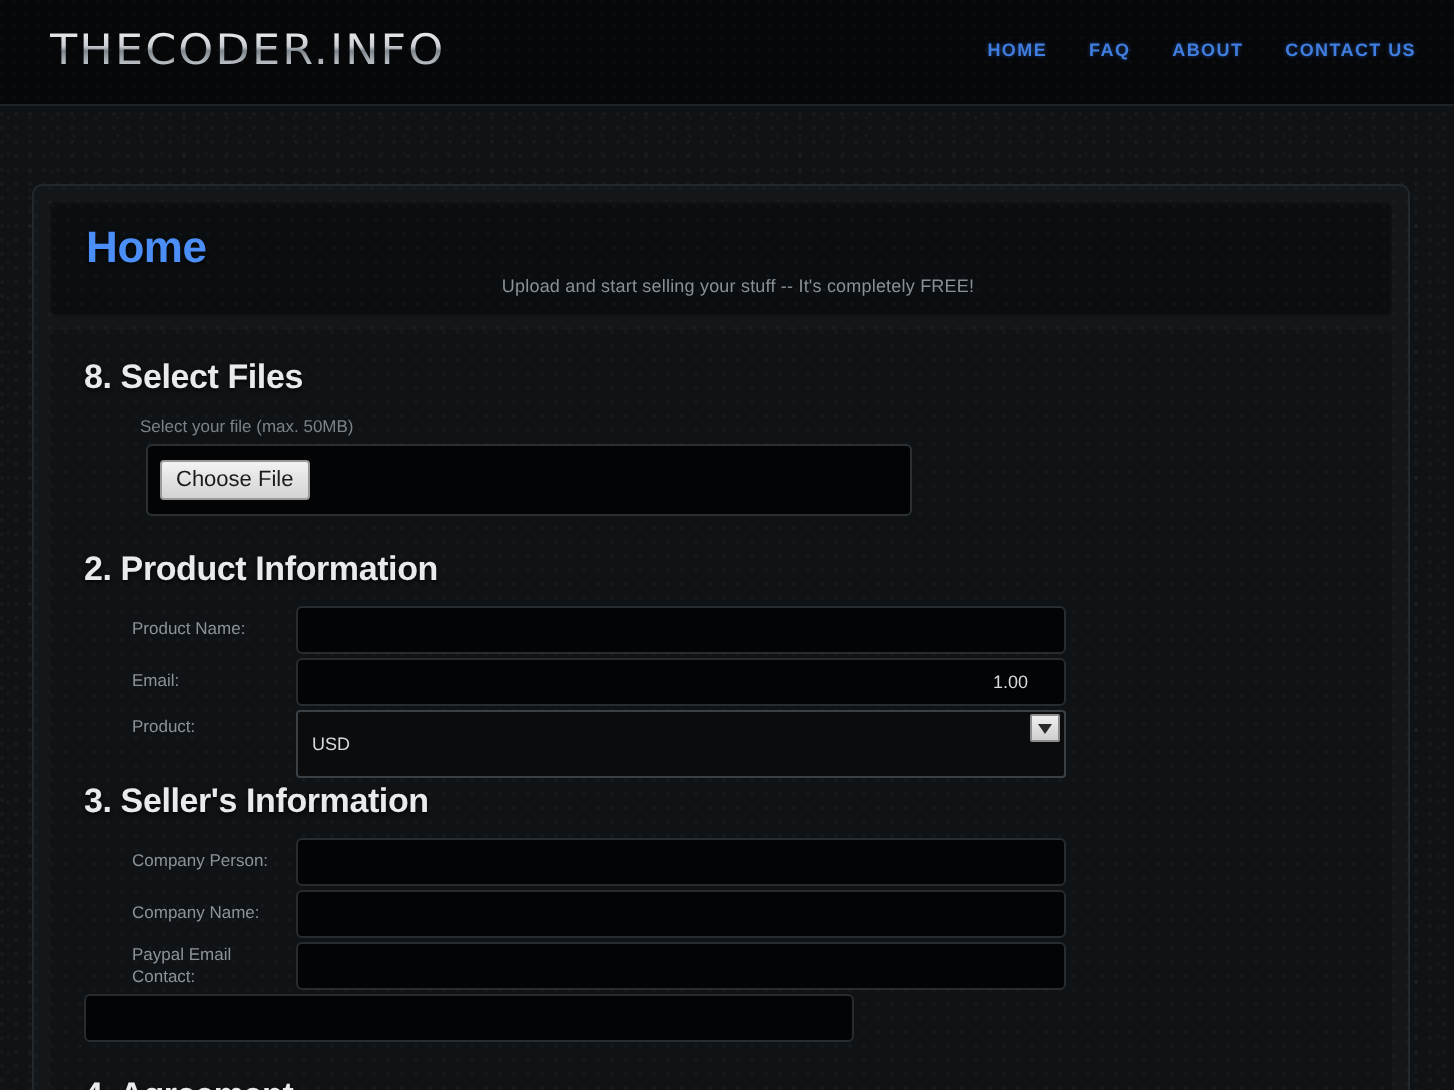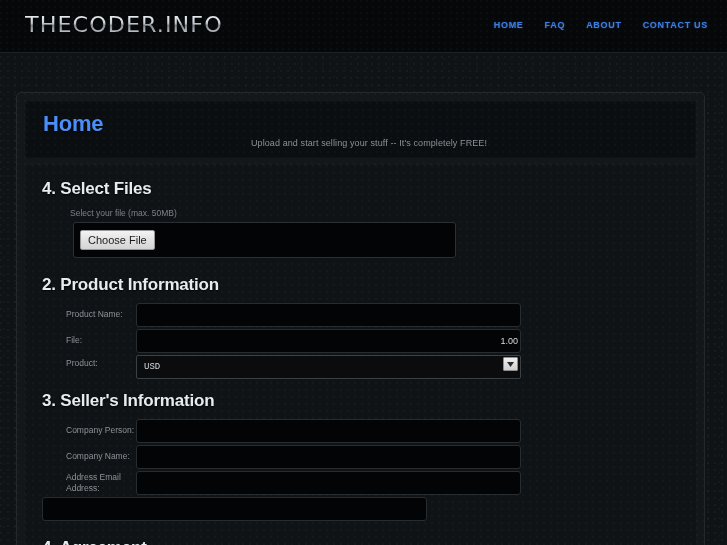--- a/index.html
+++ b/index.html
@@ -163,57 +163,57 @@
     white-space: nowrap;
   }
 
   .field-rows { margin-top: 8px; }
   .field-row {
     display: flex;
     align-items: center;
     margin-bottom: 2px;
   }
   .field-label {
-    width: 70px;
+    width: 82px;
     margin-left: 24px;
     font-size: 8.5px;
     color: #8d9298;
     line-height: 1.35;
     text-align: left;
     flex: 0 0 auto;
   }
   .field-input {
     width: 385px;
     height: 22px;
     background: #030405;
     border: 1px solid #262c30;
     border-radius: 3px;
     color: #d6dadd;
     font-family: "Liberation Sans", sans-serif;
     font-size: 9px;
-    padding: 0 2px;
+    padding: 0 18px;
     box-sizing: border-box;
     outline: none;
   }
   .field-input.align-right { text-align: right; }
   .field-input.tall { height: 24px; }
 
   .select-wrap {
     position: relative;
     width: 385px;
     height: 18px;
   }
   .field-select {
     width: 385px;
-    height: 24px;
+    height: 34px;
     background: #0a0c0e;
     border: 1px solid #3a4044;
     border-radius: 2px;
     color: #d6dadd;
-    font-family: Liberation Mono, monospace;
+    font-family: Liberation Sans, sans-serif;
     font-size: 9px;
     padding: 0 7px;
     box-sizing: border-box;
     appearance: none;
     -webkit-appearance: none;
     outline: none;
   }
   .select-arrow {
     position: absolute;
     right: 3px;
@@ -245,34 +245,34 @@
 
 <div class="page-wrap">
 
   <div class="hero">
     <h1 class="hero-title">Home</h1>
     <p class="hero-sub">Upload and start selling your stuff -- It's completely FREE!</p>
   </div>
 
   <div class="form-panel">
 
-    <h2 class="section-title s1">4. Select Files</h2>
+    <h2 class="section-title s1">8. Select Files</h2>
     <div class="file-hint">Select your file (max. 50MB)</div>
     <div class="file-box">
       <button class="choose-file-btn">Choose File</button>
     </div>
 
     <h2 class="section-title s2">2. Product Information</h2>
     <div class="field-rows">
       <div class="field-row">
         <div class="field-label">Product Name:</div>
         <input class="field-input tall" type="text" value="" style="">
       </div>
       <div class="field-row">
-        <div class="field-label">File:</div>
+        <div class="field-label">Email:</div>
         <input class="field-input tall align-right" type="text" value="1.00" style="">
       </div>
       <div class="field-row">
         <div class="field-label">Product:</div>
         <div class="select-wrap">
           <select class="field-select">
             <option>USD</option>
           </select>
           <span class="select-arrow">
             <svg width="7" height="5" viewBox="0 0 7 5">
@@ -287,21 +287,21 @@
     <div class="field-rows">
       <div class="field-row">
         <div class="field-label">Company Person:</div>
         <input class="field-input tall" type="text" value="" style="">
       </div>
       <div class="field-row">
         <div class="field-label">Company Name:</div>
         <input class="field-input tall" type="text" value="" style="">
       </div>
       <div class="field-row">
-        <div class="field-label">Address Email Address:</div>
+        <div class="field-label">Paypal Email Contact:</div>
         <input class="field-input tall" type="text" value="" style="">
       </div>
       <div class="field-row">
         <input class="field-input tall" type="text" value="" style="">
       </div>
     </div>
 
     <h2 class="section-title s4">4. Agreement</h2>
 
   </div>

